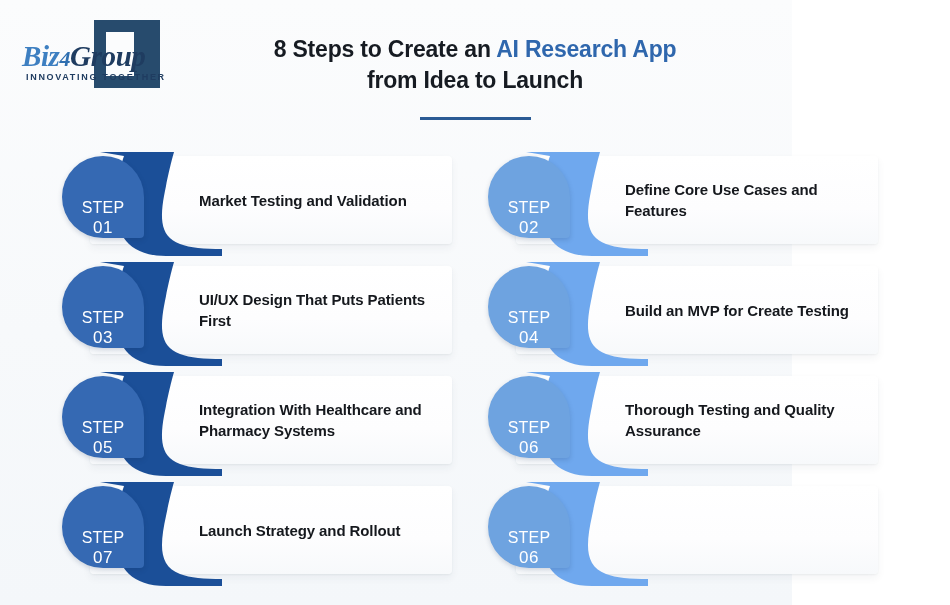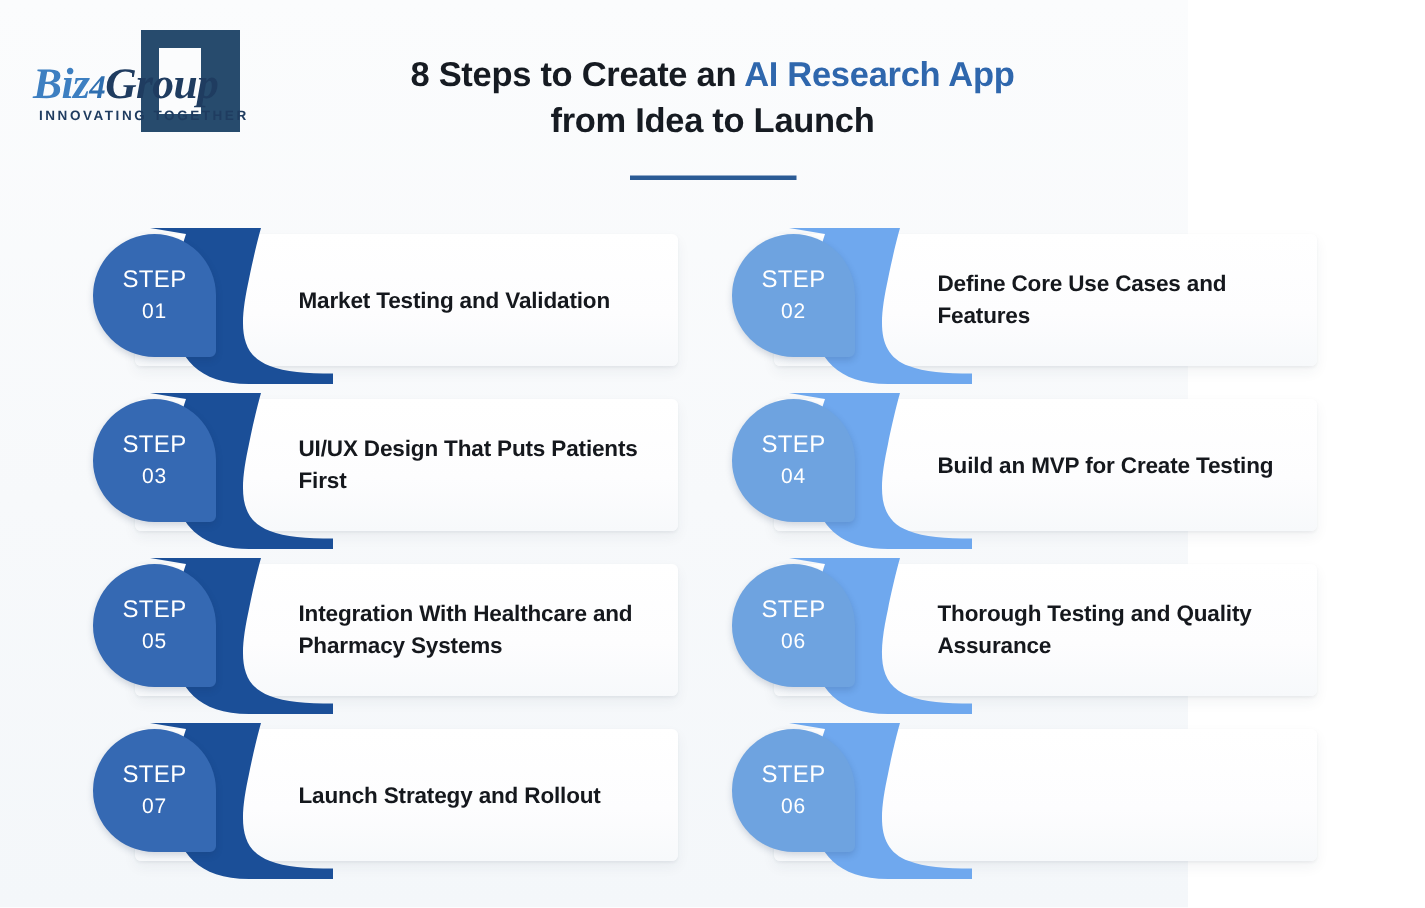--- a/index.html
+++ b/index.html
@@ -136,33 +136,33 @@
 
   
   .badge {
     position:absolute;
     left:0px; top:8px;
     width:82px; height:82px;
     border-radius:50% 50% 4px 50%;
     display:flex;
     flex-direction:column;
     align-items:center;
-    justify-content:center;
+    justify-content:flex-end;
     color:#ffffff;
     text-align:center;
     line-height:20px;
     box-shadow:0 2px 5px rgba(20,45,85,0.18);
   }
   .badge-word {
     font-size:16px;
     font-weight:normal;
     letter-spacing:0.2px;
   }
   .badge-num {
-    font-size:14px;
+    font-size:17px;
     font-weight:normal;
     letter-spacing:0.6px;
   }
 
   
   .step-text {
     position:absolute;
     left:137px; top:8px;
     width:248px; height:88px;
     display:flex;

